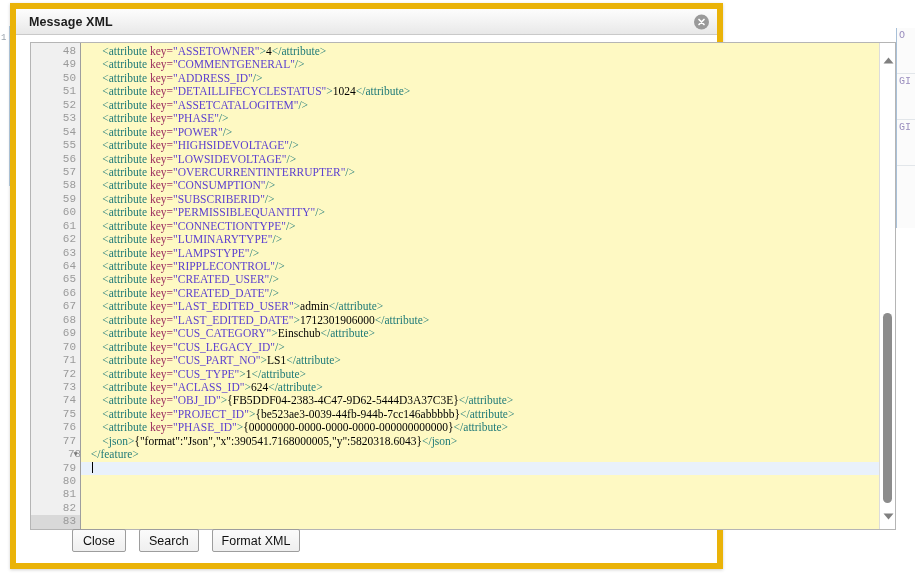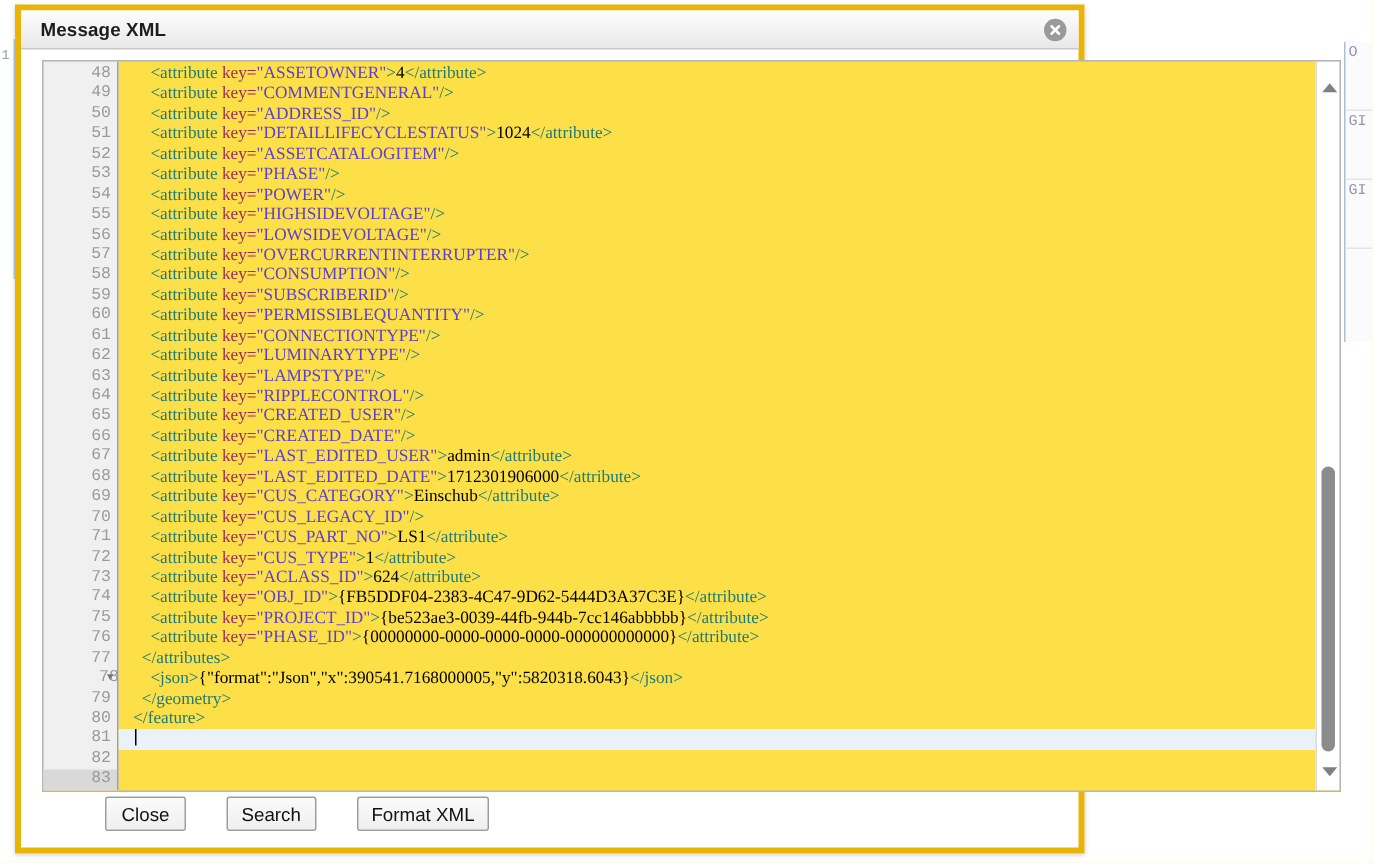--- a/index.html
+++ b/index.html
@@ -58,21 +58,21 @@
   }
 
   
   .dialog {
     position: absolute;
     left: 10px;
     top: 3px;
     width: 713px;
     height: 566px;
     background: #ffffff;
-    border: 4px solid #eab308;
+    border: 6px solid #eab308;
     box-sizing: border-box;
     box-shadow: 0 1px 3px rgba(0,0,0,0.18);
   }
   .titlebar {
     position: relative;
     height: 26px;
     background: linear-gradient(to bottom, #fdfdfd 0%, #f3f3f3 50%, #e8e8e8 100%);
     border-bottom: 1px solid #c9c9c9;
     display: flex;
     align-items: center;
@@ -102,21 +102,21 @@
   .close-btn svg { display: block; }
 
   
   .editor-wrap {
     position: absolute;
     left: 14px;
     top: 33px;
     width: 866px;
     height: 488px;
     border: 1px solid #b5b5b5;
-    background: #fde047;
+    background: #fef9c3;
     box-sizing: border-box;
     display: flex;
     overflow: hidden;
   }
   .code-area {
     position: relative;
     flex: 1 1 auto;
     display: flex;
     overflow: hidden;
   }
@@ -215,21 +215,21 @@
     border-radius: 5px;
     cursor: pointer;
   }
 
   
   .btnbar {
     position: absolute;
     left: 16px;
     bottom: 11px;
     display: flex;
-    gap: 27px;
+    gap: 13px;
     padding-left: 40px;
   }
   .btn {
     min-width: 54px;
     height: 23px;
     padding: 0 9px;
     background: linear-gradient(to bottom, #fbfbfb 0%, #efefef 100%);
     border: 1px solid #9d9d9d;
     border-radius: 2px;
     font-family: "Liberation Sans", sans-serif;
@@ -332,23 +332,21 @@
             <div class="line"><span>      </span><span class="tg">&lt;attribute </span><span class="at">key=</span><span class="st">"LAST_EDITED_USER"</span><span class="tg">&gt;</span><span class="tx">admin</span><span class="tg">&lt;/attribute&gt;</span></div>
             <div class="line"><span>      </span><span class="tg">&lt;attribute </span><span class="at">key=</span><span class="st">"LAST_EDITED_DATE"</span><span class="tg">&gt;</span><span class="tx">1712301906000</span><span class="tg">&lt;/attribute&gt;</span></div>
             <div class="line"><span>      </span><span class="tg">&lt;attribute </span><span class="at">key=</span><span class="st">"CUS_CATEGORY"</span><span class="tg">&gt;</span><span class="tx">Einschub</span><span class="tg">&lt;/attribute&gt;</span></div>
             <div class="line"><span>      </span><span class="tg">&lt;attribute </span><span class="at">key=</span><span class="st">"CUS_LEGACY_ID"</span><span class="tg">/&gt;</span></div>
             <div class="line"><span>      </span><span class="tg">&lt;attribute </span><span class="at">key=</span><span class="st">"CUS_PART_NO"</span><span class="tg">&gt;</span><span class="tx">LS1</span><span class="tg">&lt;/attribute&gt;</span></div>
             <div class="line"><span>      </span><span class="tg">&lt;attribute </span><span class="at">key=</span><span class="st">"CUS_TYPE"</span><span class="tg">&gt;</span><span class="tx">1</span><span class="tg">&lt;/attribute&gt;</span></div>
             <div class="line"><span>      </span><span class="tg">&lt;attribute </span><span class="at">key=</span><span class="st">"ACLASS_ID"</span><span class="tg">&gt;</span><span class="tx">624</span><span class="tg">&lt;/attribute&gt;</span></div>
             <div class="line"><span>      </span><span class="tg">&lt;attribute </span><span class="at">key=</span><span class="st">"OBJ_ID"</span><span class="tg">&gt;</span><span class="tx">{FB5DDF04-2383-4C47-9D62-5444D3A37C3E}</span><span class="tg">&lt;/attribute&gt;</span></div>
             <div class="line"><span>      </span><span class="tg">&lt;attribute </span><span class="at">key=</span><span class="st">"PROJECT_ID"</span><span class="tg">&gt;</span><span class="tx">{be523ae3-0039-44fb-944b-7cc146abbbbb}</span><span class="tg">&lt;/attribute&gt;</span></div>
             <div class="line"><span>      </span><span class="tg">&lt;attribute </span><span class="at">key=</span><span class="st">"PHASE_ID"</span><span class="tg">&gt;</span><span class="tx">{00000000-0000-0000-0000-000000000000}</span><span class="tg">&lt;/attribute&gt;</span></div>
-            <div class="line"><span>    </span><span class="tg">&lt;/attributes&gt;</span></div>
             <div class="line"><span>      </span><span class="tg">&lt;json&gt;</span><span class="tx">{"format":"Json","x":390541.7168000005,"y":5820318.6043}</span><span class="tg">&lt;/json&gt;</span></div>
-            <div class="line"><span>    </span><span class="tg">&lt;/geometry&gt;</span></div>
             <div class="line"><span>  </span><span class="tg">&lt;/feature&gt;</span></div>
             <div class="line active"><span>  </span><span class="cur"></span></div>
           </div>
       </div>
       <div class="vscroll">
         <span class="sb-arrow sb-up">
           <svg width="11" height="7" viewBox="0 0 11 7" aria-hidden="true">
             <polygon points="5.5,0.5 10.5,6.5 0.5,6.5" fill="#808080"></polygon>
           </svg>
         </span>

